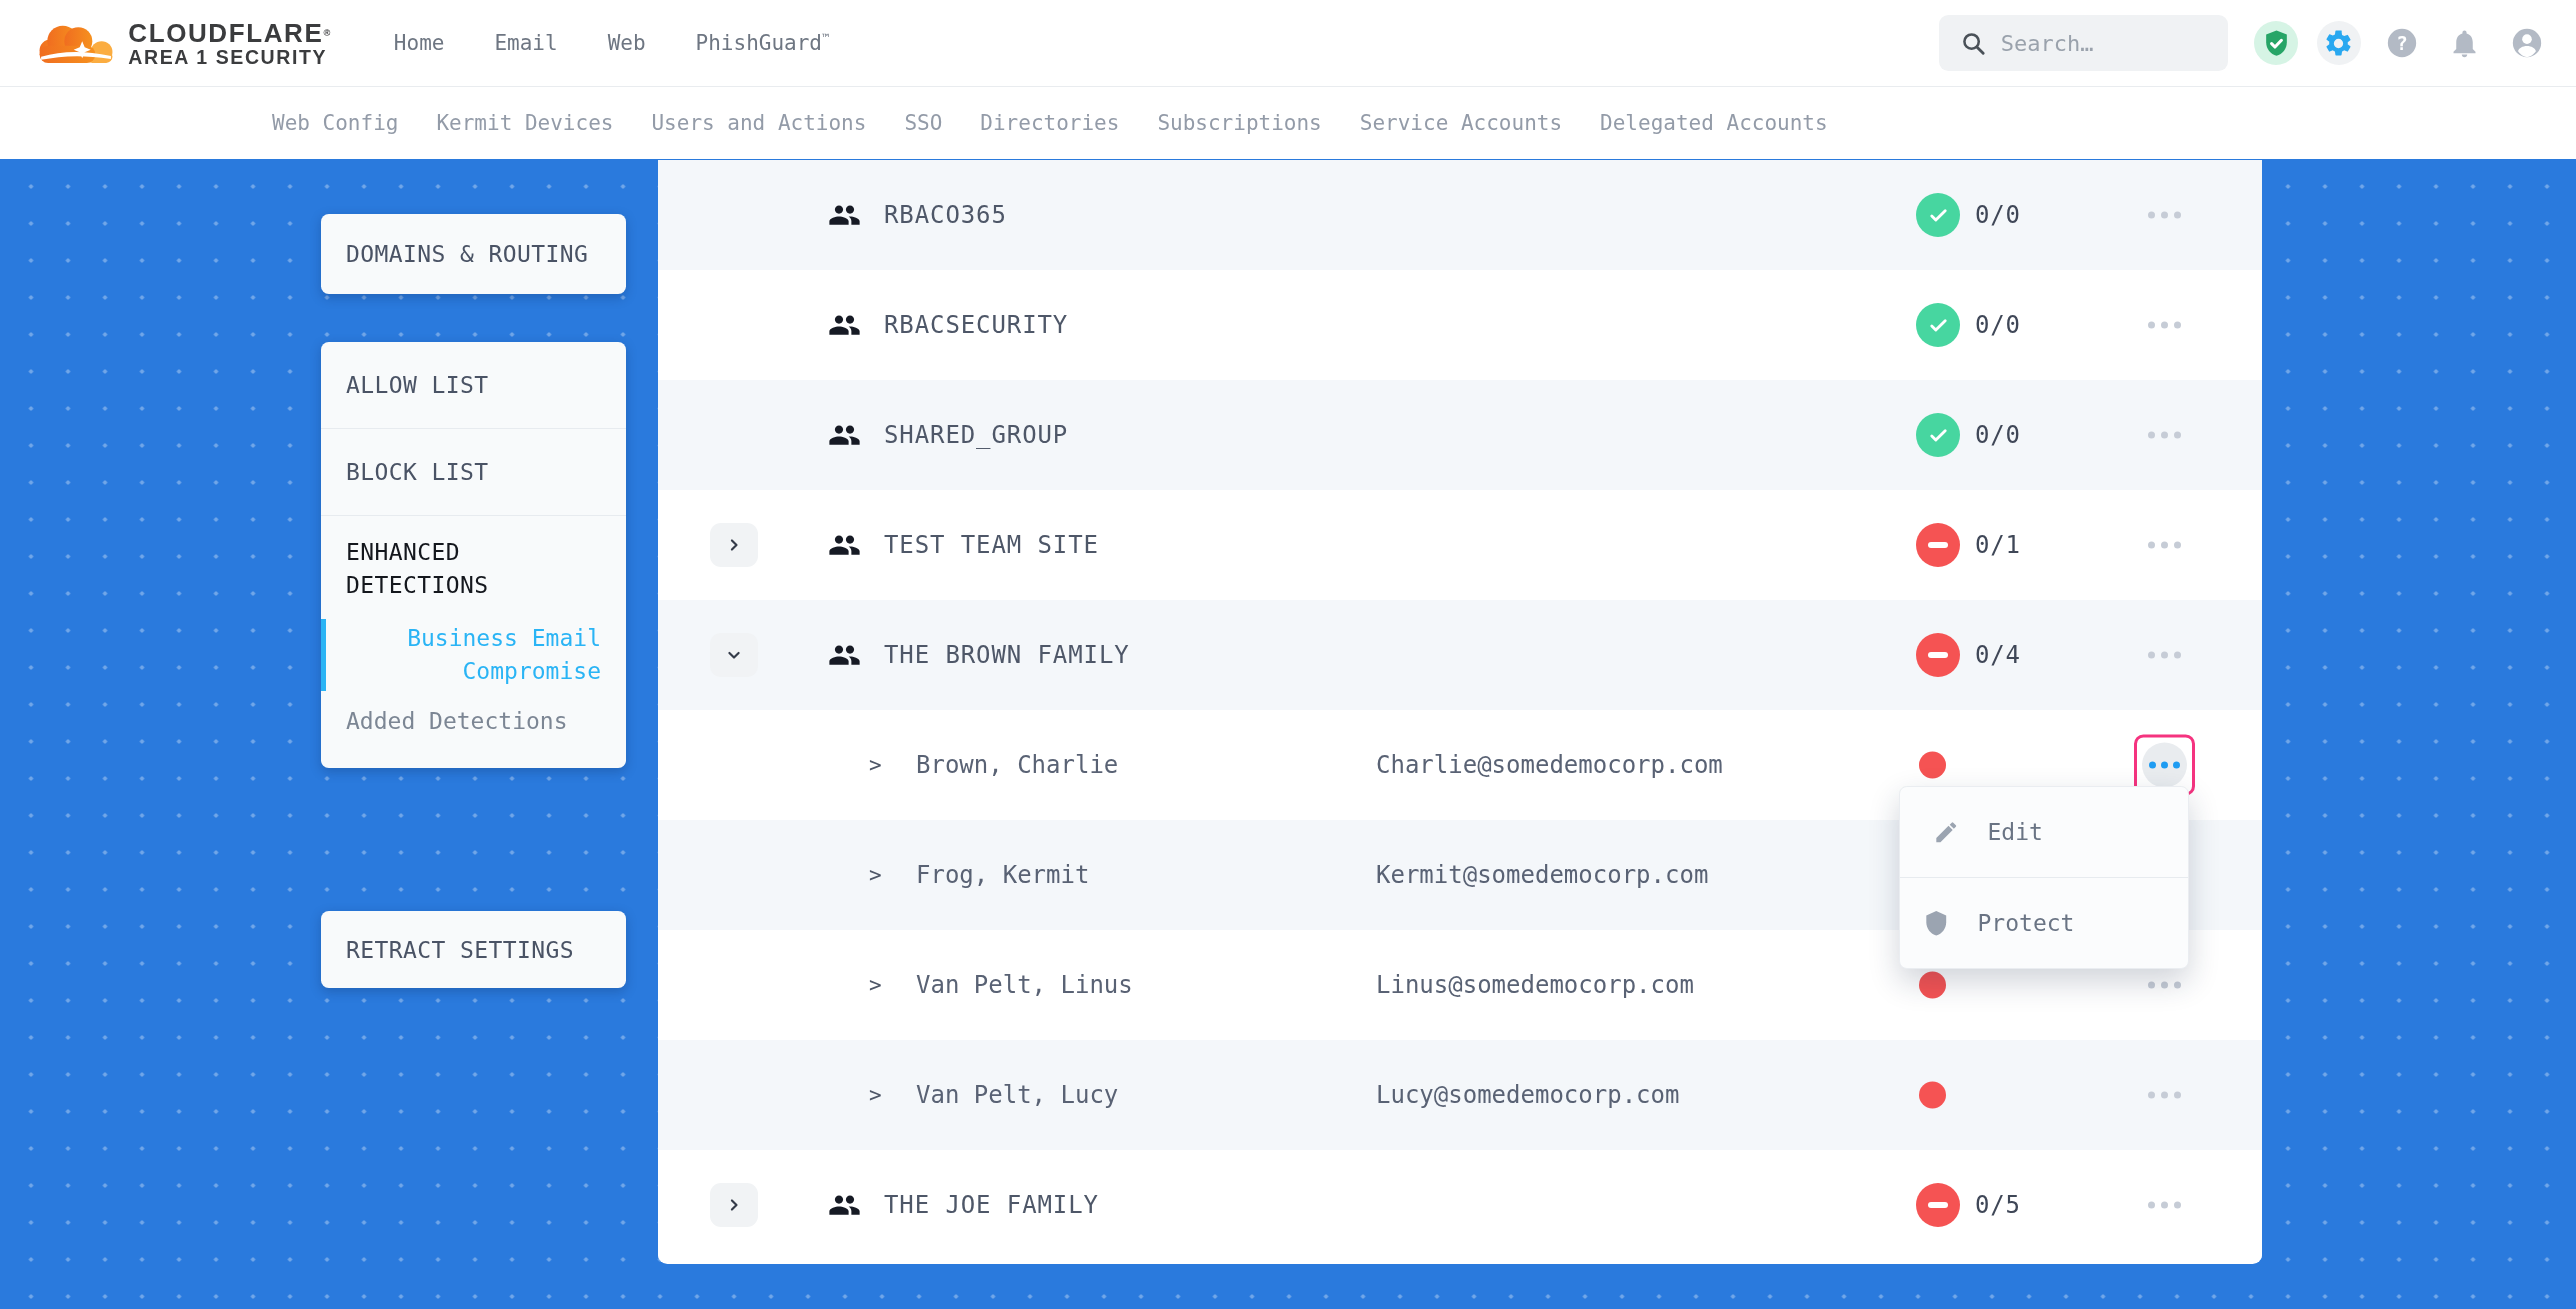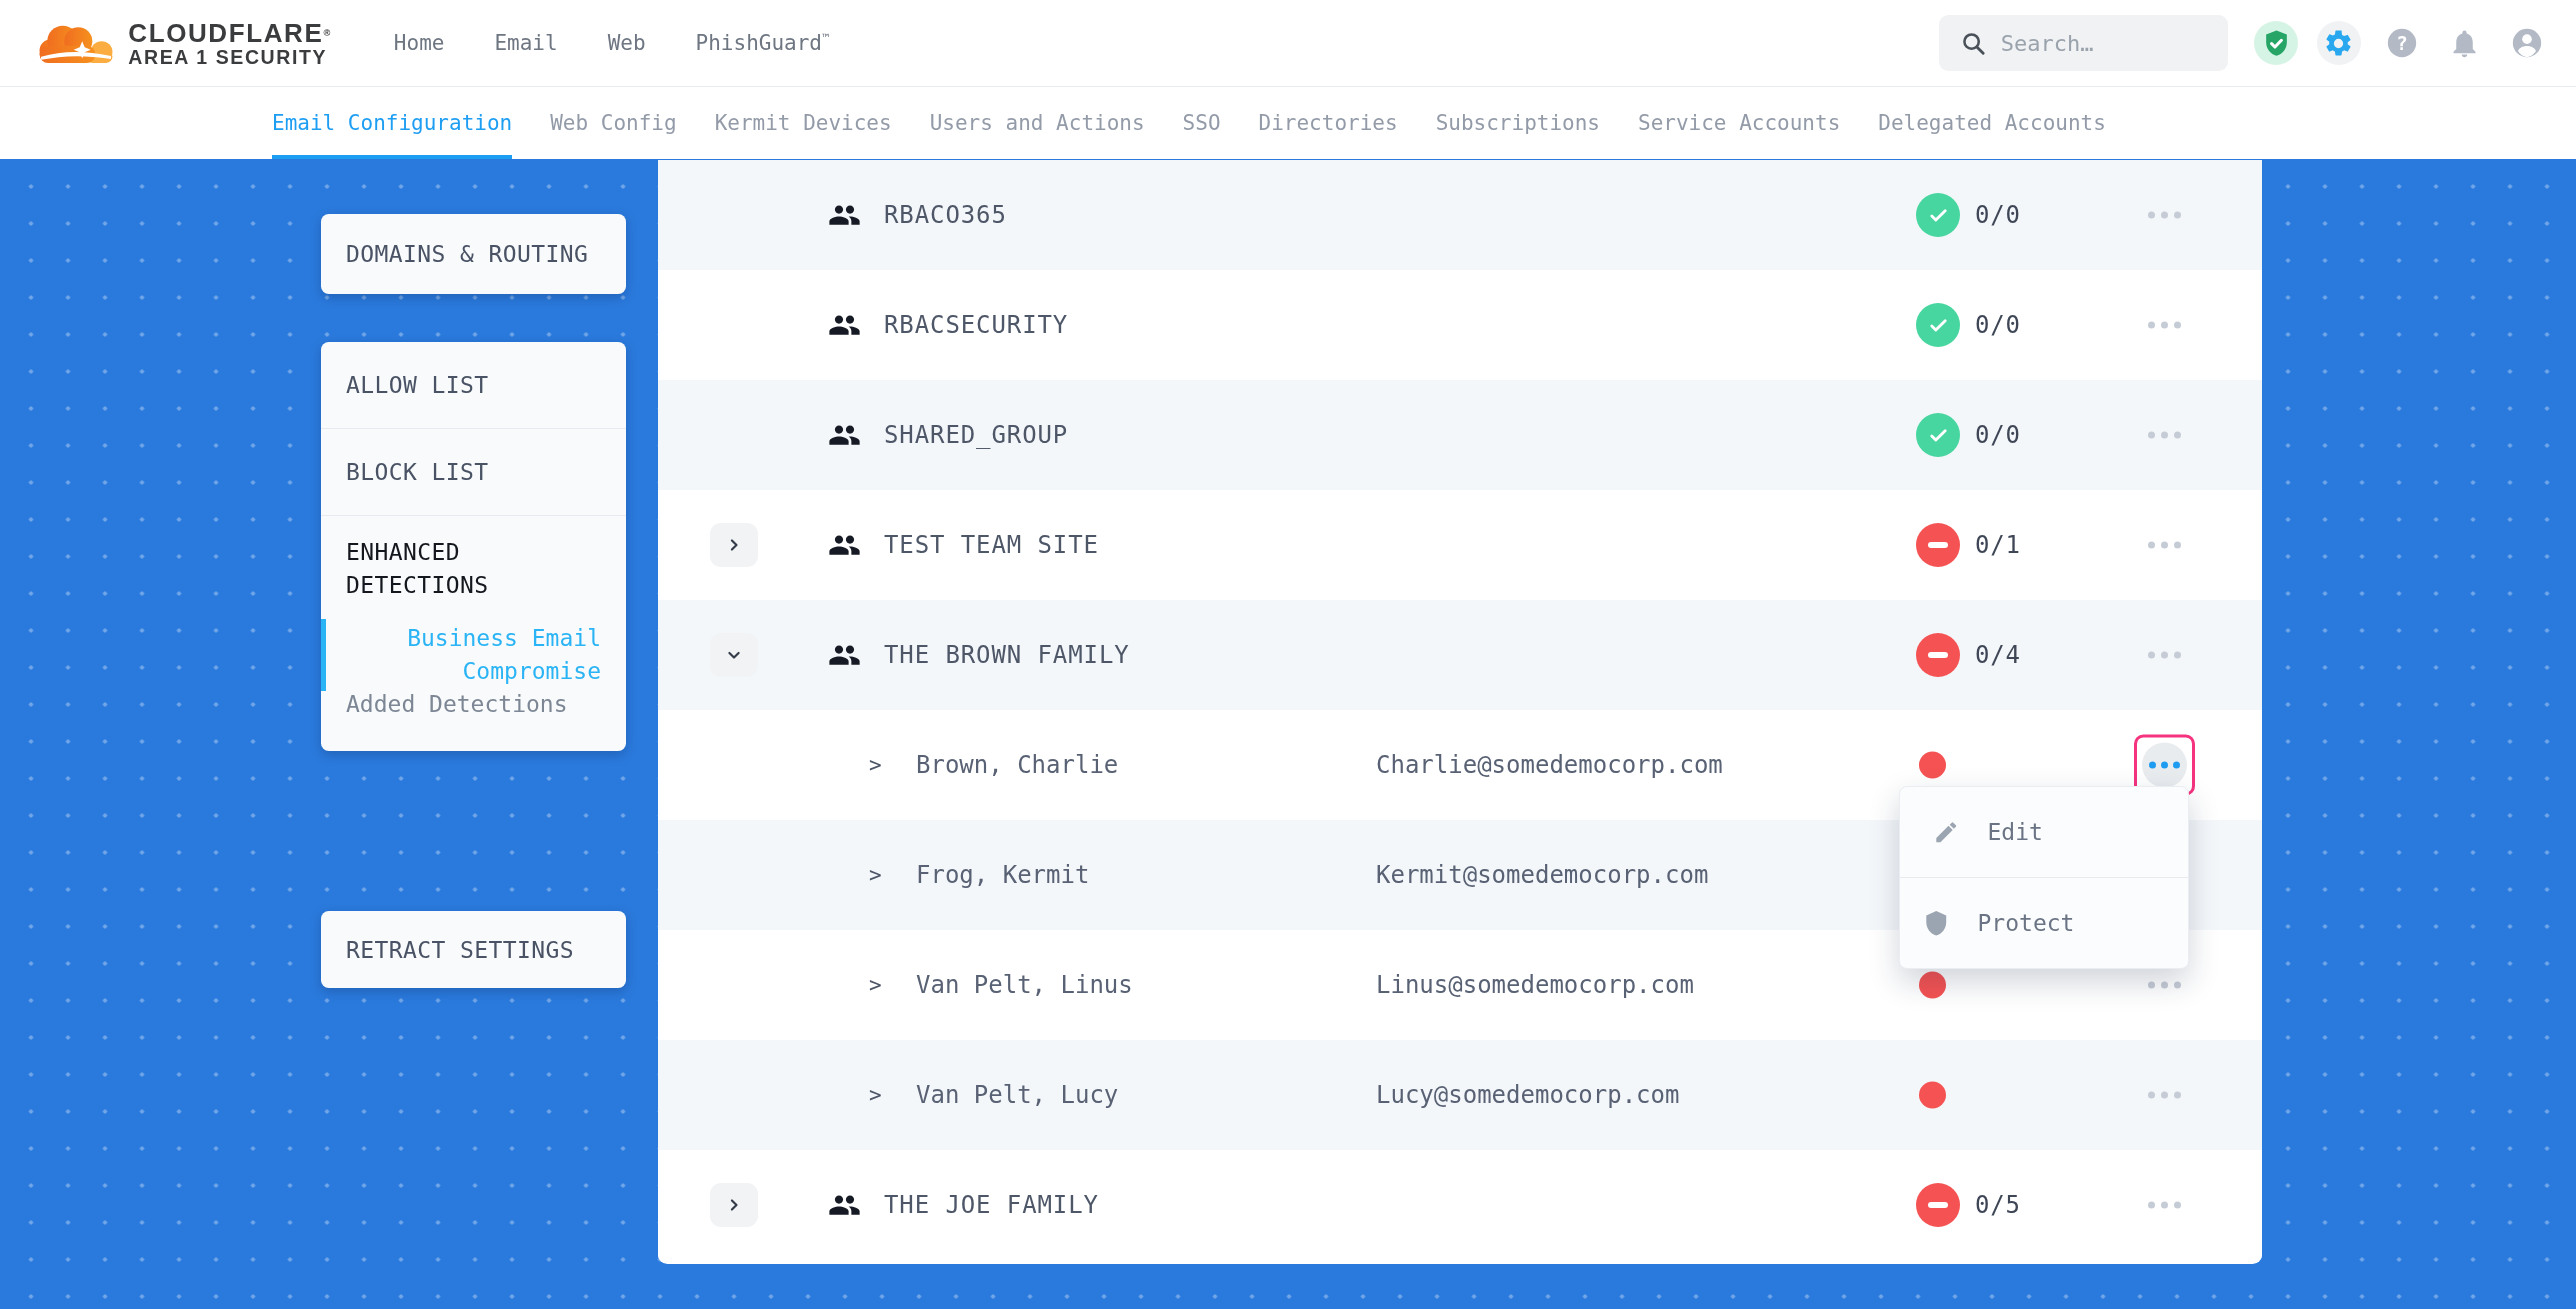--- a/index.html
+++ b/index.html
@@ -44,21 +44,21 @@
   .card.single{display:flex;align-items:center;padding-left:25px;font-size:23px;letter-spacing:0.4px;cursor:pointer;}
   .card1{top:214px;height:80px;}
   .card2{top:342px;}
   .card3{top:911px;height:77px;}
   .pol-item{height:87px;display:flex;align-items:center;padding-left:25px;font-size:23px;
     border-bottom:0.8px solid #e7ebef;letter-spacing:0.4px;cursor:pointer;box-sizing:border-box;}
   .enh{padding:20px 25px 30px 25px;}
   .enh-title{font-size:23px;line-height:33px;color:#14171d;letter-spacing:0.4px;cursor:pointer;}
   .bec{position:relative;margin-top:20px;font-size:23px;line-height:33px;color:#2ab4f5;cursor:pointer;text-align:right;}
   .bec::before{content:"";position:absolute;left:-25px;top:-3.1px;bottom:-3.1px;width:5.4px;background:#2ab4f5;}
-  .added{margin-top:0;font-size:23px;line-height:33px;color:#7c8694;cursor:pointer;}
+  .added{margin-top:17px;font-size:23px;line-height:33px;color:#7c8694;cursor:pointer;}
   
   .table{position:absolute;left:658px;top:160px;width:1604px;height:1104px;background:#ffffff;
     border-radius:0 0 9.3px 9.3px;overflow:hidden;z-index:3;}
   .row{position:relative;height:110px;background:#ffffff;}
   .row.alt{background:#f4f7fa;}
   .row>*{position:absolute;top:50%;transform:translateY(-50%);}
   .expand-btn{left:52px;width:48px;height:44px;border-radius:11px;background:#f1f3f5;border:none;
     display:flex;align-items:center;justify-content:center;cursor:pointer;padding:0;}
   .group-icon{left:170px;width:33px;height:33px;display:flex;align-items:center;justify-content:center;}
   .gname{left:226px;font-size:24px;color:#4e5768;letter-spacing:0.9px;white-space:nowrap;}
@@ -151,21 +151,20 @@
         <svg width="34" height="34" viewBox="0 0 24 24">
           <circle cx="12" cy="12" r="10" fill="#b3bac5"></circle>
           <circle cx="12" cy="9.3" r="3.4" fill="#ffffff"></circle>
           <path d="M12 14.2c-3.1 0-5.8 1.6-6.3 3.6A10 10 0 0 0 12 22a10 10 0 0 0 6.3-4.2c-.5-2-3.2-3.6-6.3-3.6z" fill="#ffffff"></path>
         </svg>
       </span>
     </div>
   </header>
 
   <div class="tabbar" id="tabbar">
-      <span class="tab active">Email Configuration</span>
       <span class="tab">Web Config</span>
       <span class="tab">Kermit Devices</span>
       <span class="tab">Users and Actions</span>
       <span class="tab">SSO</span>
       <span class="tab">Directories</span>
       <span class="tab">Subscriptions</span>
       <span class="tab">Service Accounts</span>
       <span class="tab">Delegated Accounts</span>
     </div>
 

